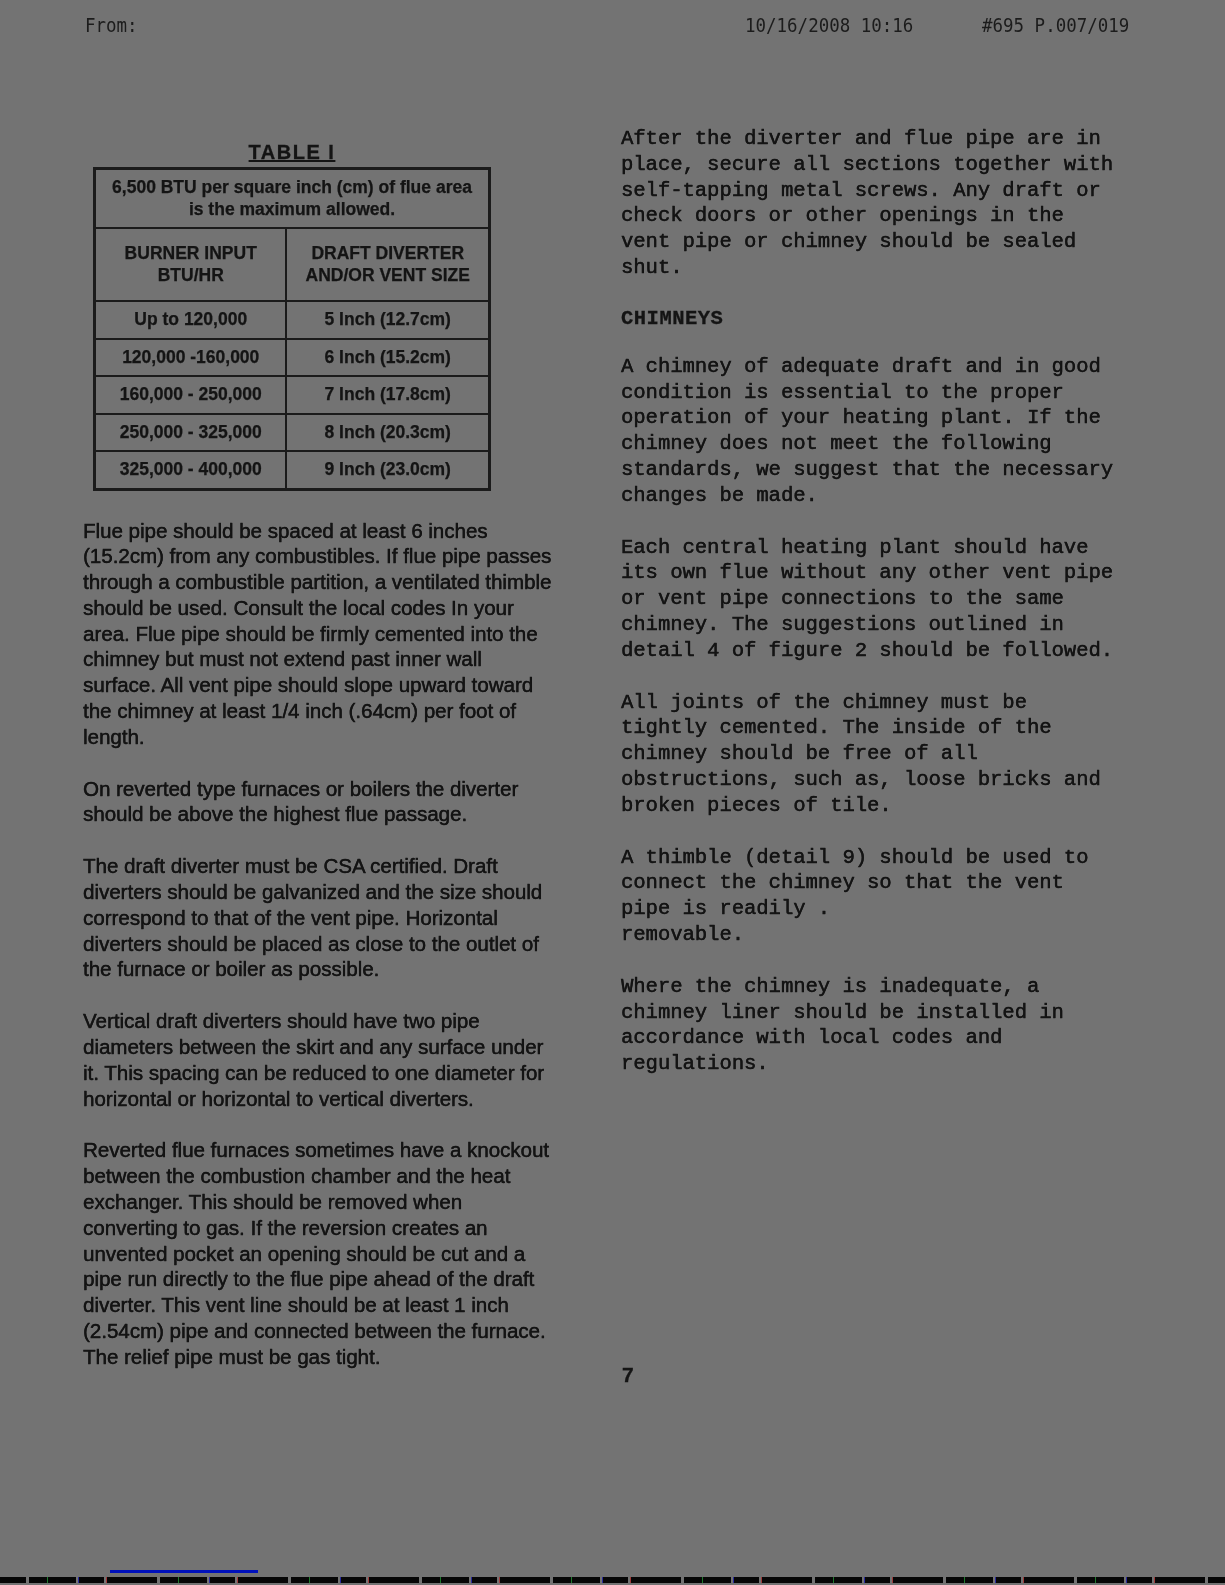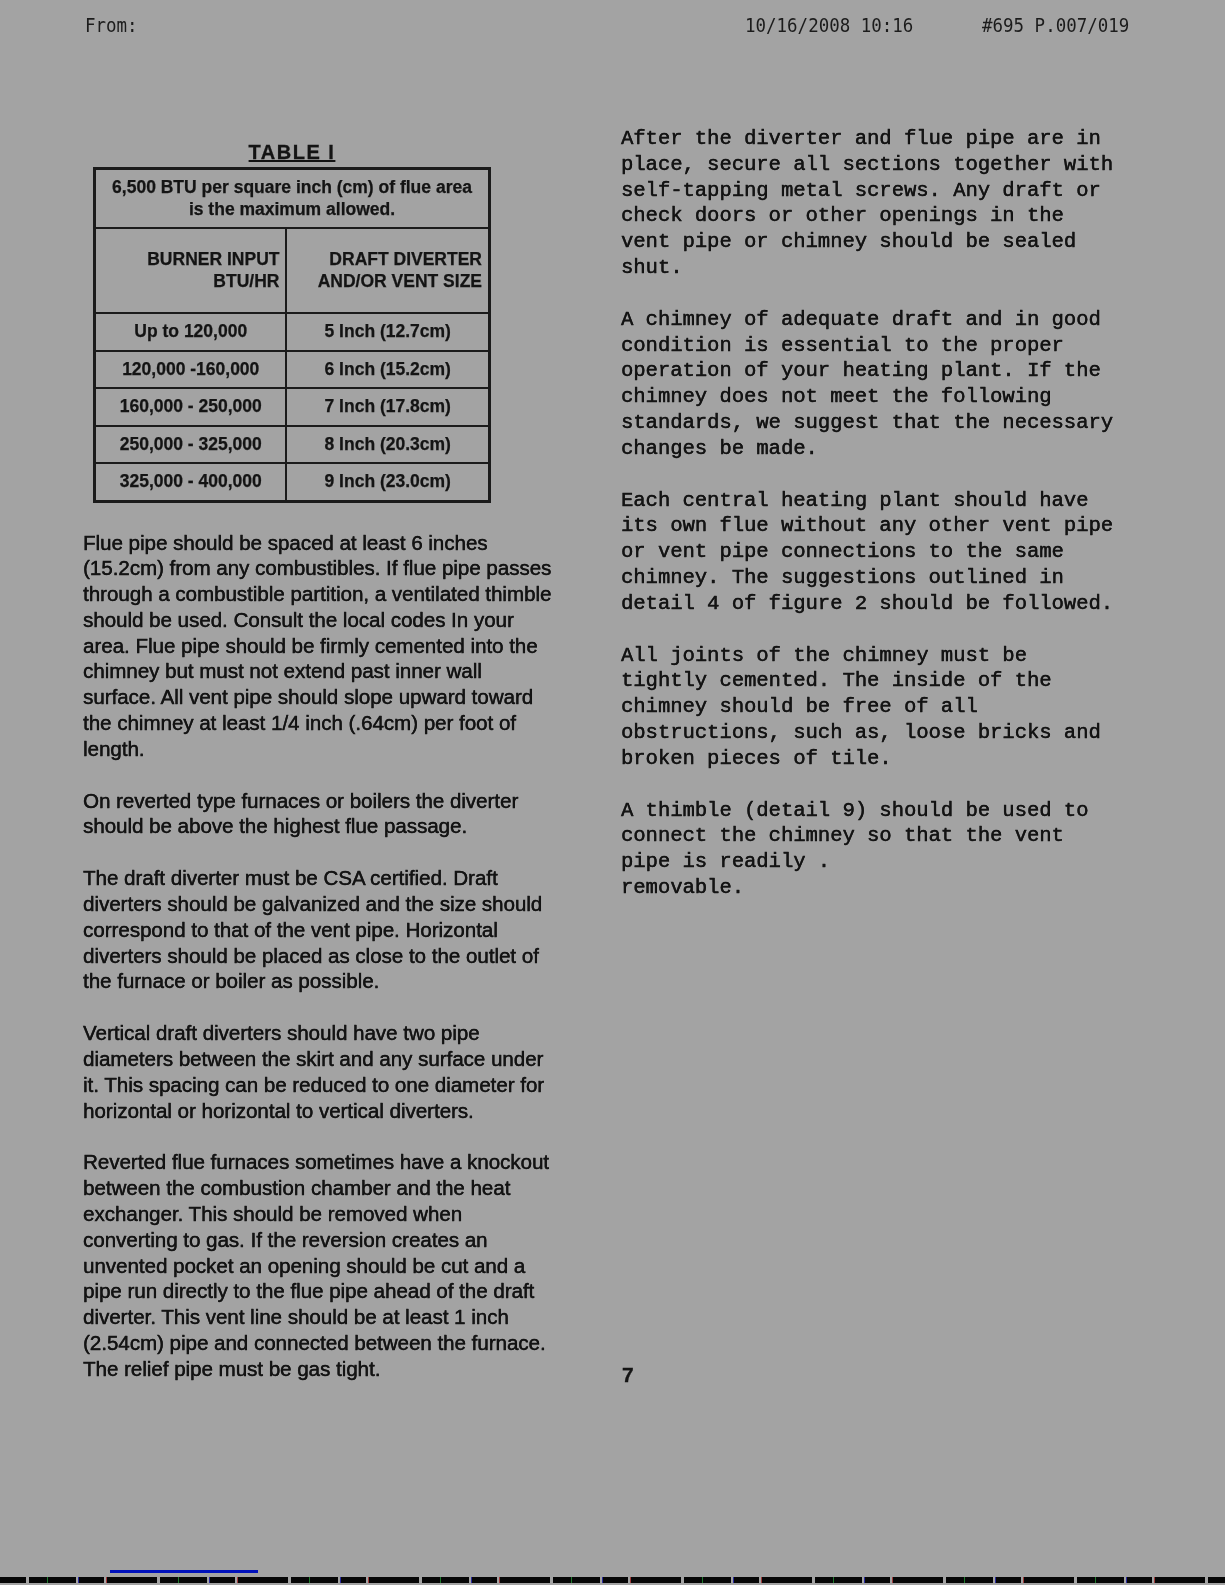--- a/index.html
+++ b/index.html
@@ -4,21 +4,21 @@
 <style>
   html,body{margin:0;padding:0;}
   body{
     width:1225px;height:1585px;
     background:#ffffff;
     font-family:"Liberation Sans", sans-serif;
     color:#141414;
     position:relative;
     overflow:hidden;
   }
-  .page{position:absolute;inset:0;background:#a3a3a3;}
+  .page{position:absolute;inset:0;background:#737373;}
 
   
   .fax-header span{
     position:absolute;top:14px;
     font-family:"DejaVu Sans Mono", monospace;
     font-size:19px;color:#1c1c1c;letter-spacing:0px;
     transform:scaleX(.92);transform-origin:left top;
   }
   .fax-from{left:85px;}
   .fax-datetime{left:745px;}
@@ -57,21 +57,21 @@
   }
   table.spec td,table.spec th{
     border:2px solid #1b1b1b;
     font-weight:bold;text-align:center;
     font-size:17.5px;line-height:21.5px;
     padding:7px 0;
     white-space:pre-line;
     -webkit-text-stroke:0.25px currentColor;
   }
   td.caption-cell{padding:8px 10px;}
-  tr.header-row th{padding:20px 6px;text-align:right;}
+  tr.header-row th{padding:14px 6px;}
   col.c1{width:48.6%;}
 
   .page-number{
     position:absolute;left:622px;top:1363px;
     font-size:21px;font-weight:bold;
     -webkit-text-stroke:0.3px currentColor;
   }
 
   
   .blue-underline{
@@ -147,25 +147,27 @@
 
     <p class="para doc-text">Flue pipe should be spaced at least 6 inches (15.2cm) from any combustibles.  If flue pipe passes through a combustible partition, a ventilated thimble should be used.  Consult the local codes In your area.  Flue pipe should be firmly cemented into the chimney but must not extend past inner wall surface.  All vent pipe should slope upward toward the chimney at least 1/4 inch (.64cm) per foot of length.</p>
     <p class="para doc-text">On reverted type furnaces or boilers the diverter should be above the highest flue passage.</p>
     <p class="para doc-text">The draft diverter must be CSA certified.  Draft diverters should be galvanized and the size should correspond to that of the vent pipe.  Horizontal diverters should be placed as close to the outlet of the furnace or boiler as possible.</p>
     <p class="para doc-text">Vertical draft diverters should have two pipe diameters between the skirt and any surface under it.  This spacing can be reduced to one diameter for horizontal or horizontal to vertical diverters.</p>
     <p class="para doc-text">Reverted flue furnaces sometimes have a knockout between the combustion chamber and the heat exchanger.  This should be removed when converting to gas.  If the reversion creates an unvented pocket an opening should be cut and a pipe run directly to the flue pipe ahead of the draft diverter.  This vent line should be at least 1 inch (2.54cm) pipe and connected between the furnace.  The relief pipe must be gas tight.</p>
   </div>
 
   <div class="col-right">
     <p class="para doc-text">After the diverter and flue pipe are in place, secure all sections together with self-tapping metal screws.  Any draft or check doors or other openings in the vent pipe or chimney should be sealed shut.</p>
+    <h2 class="section-heading">CHIMNEYS</h2>
     <p class="para doc-text">A chimney of adequate draft and in good condition is essential to the proper operation of your heating plant.  If the chimney does not meet the following standards, we suggest that the necessary changes be made.</p>
     <p class="para doc-text">Each central heating plant should have its own flue without any other vent pipe or vent pipe connections to the same chimney.  The suggestions outlined in detail 4 of figure 2 should be followed.</p>
     <p class="para doc-text">All joints of the chimney must be tightly cemented.  The inside of the chimney should be free of all obstructions, such as, loose bricks and broken pieces of tile.</p>
     <p class="para doc-text">A thimble (detail 9) should be used to connect the chimney so that the vent pipe is readily  .
 removable.</p>
+    <p class="para doc-text">Where the chimney is inadequate, a chimney liner should be installed in accordance with local codes and regulations.</p>
   </div>
 
   <div class="page-number">7</div>
 
   <div class="blue-underline"></div>
   <div class="bottom-dashes"></div>
 
 </div>
 
 </body></html>

